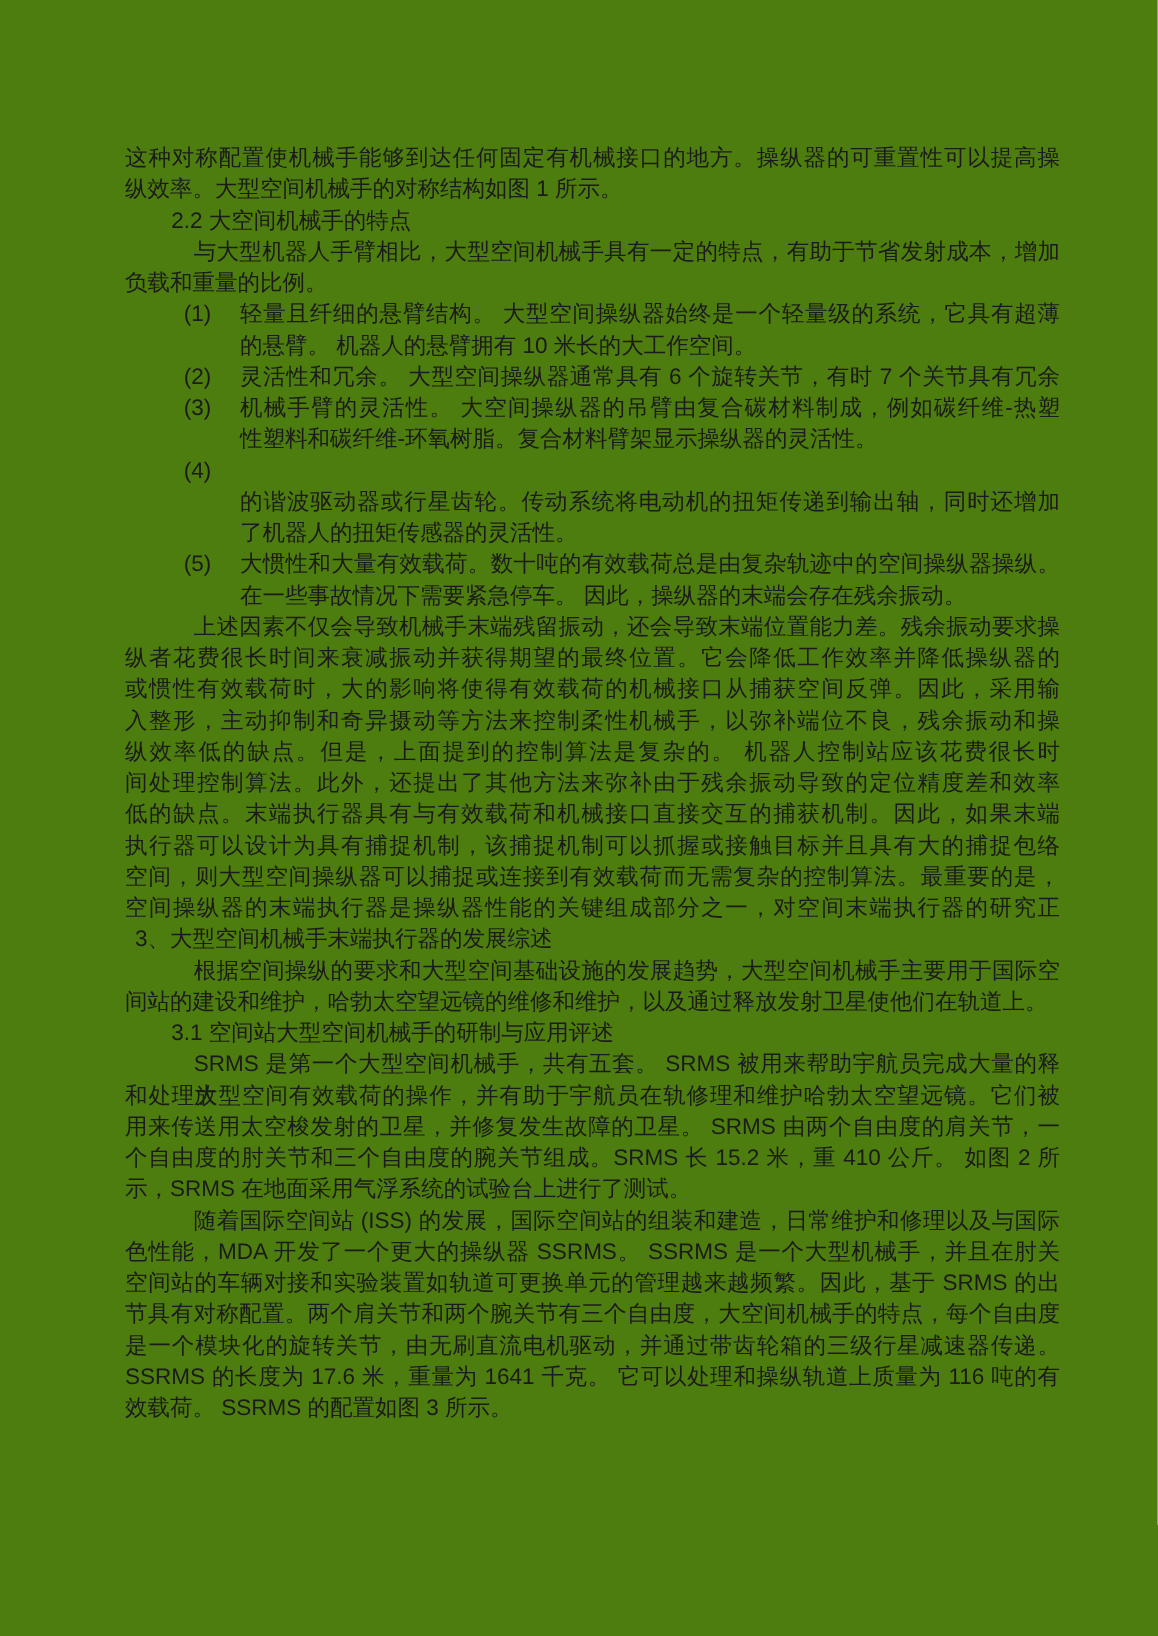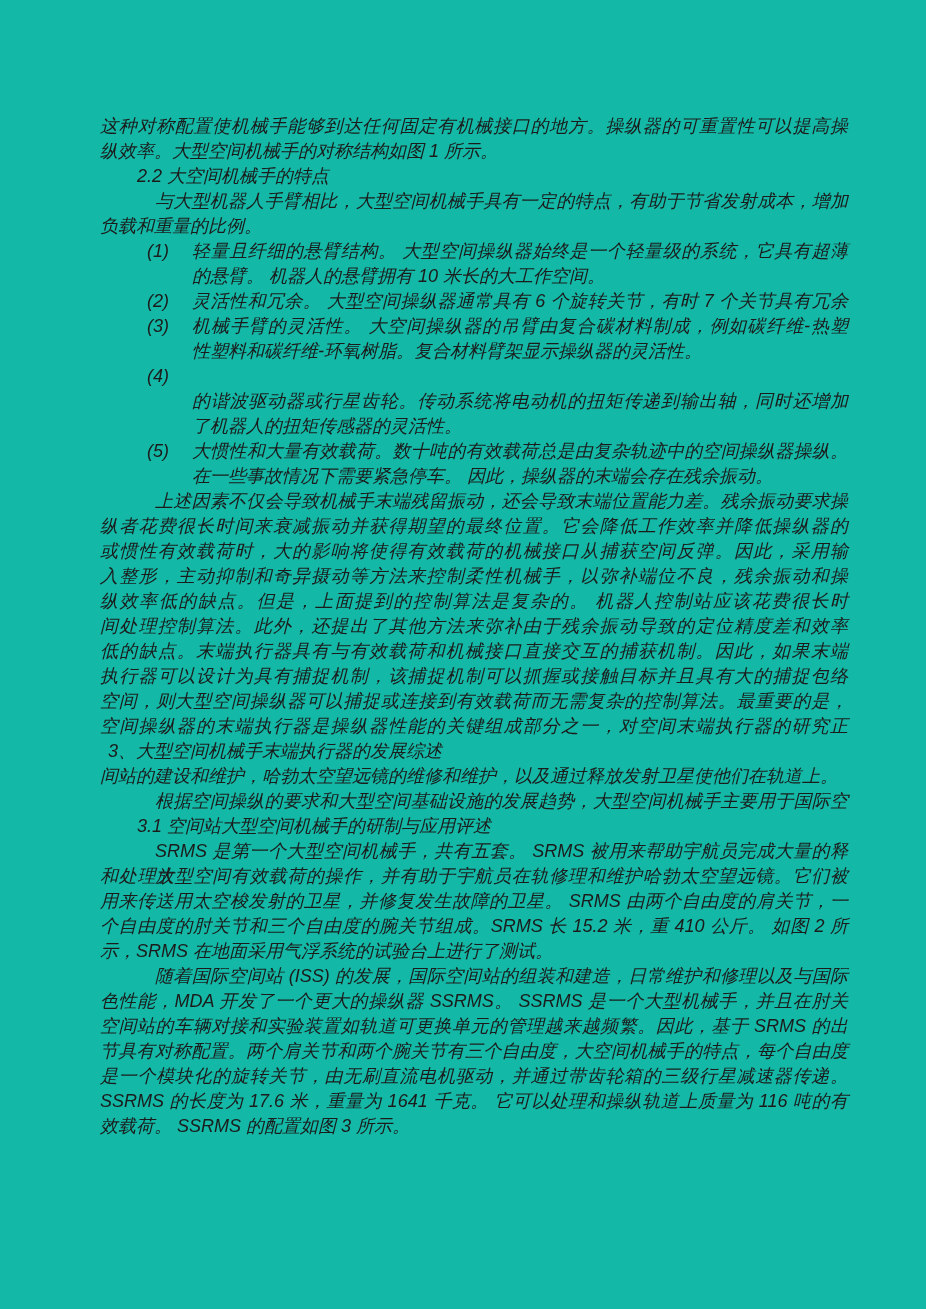--- a/index.html
+++ b/index.html
@@ -12,22 +12,21 @@
     width: 926px;
     height: 1309px;
     overflow: hidden;
     font-family: "Liberation Sans", sans-serif;
     color: #1b1b1b;
     -webkit-font-smoothing: antialiased;
   }
   .page {
     position: absolute;
     inset: 0;
-    background: #14b8a6;
-    font-style: italic;
+    background: #4d7c0f;
   }
   .text-block {
     position: absolute;
     left: 100px;
     top: 114px;
     width: 748px;
   }
   .ln {
     height: 25px;
     line-height: 25px;
@@ -73,22 +72,22 @@
       <div class="ln body">纵者花费很长时间来衰减振动并获得期望的最终位置。它会降低工作效率并降低操纵器的</div>
       <div class="ln body">或惯性有效载荷时，大的影响将使得有效载荷的机械接口从捕获空间反弹。因此，采用输</div>
       <div class="ln body">入整形，主动抑制和奇异摄动等方法来控制柔性机械手，以弥补端位不良，残余振动和操</div>
       <div class="ln body">纵效率低的缺点。但是，上面提到的控制算法是复杂的。 机器人控制站应该花费很长时</div>
       <div class="ln body">间处理控制算法。此外，还提出了其他方法来弥补由于残余振动导致的定位精度差和效率</div>
       <div class="ln body">低的缺点。末端执行器具有与有效载荷和机械接口直接交互的捕获机制。因此，如果末端</div>
       <div class="ln body">执行器可以设计为具有捕捉机制，该捕捉机制可以抓握或接触目标并且具有大的捕捉包络</div>
       <div class="ln body">空间，则大型空间操纵器可以捕捉或连接到有效载荷而无需复杂的控制算法。最重要的是，</div>
       <div class="ln body">空间操纵器的末端执行器是操纵器性能的关键组成部分之一，对空间末端执行器的研究正</div>
       <div class="ln h1">3、大型空间机械手末端执行器的发展综述</div>
+      <div class="ln para">根据空间操纵的要求和大型空间基础设施的发展趋势，大型空间机械手主要用于国际空</div>
       <div class="ln body end">间站的建设和维护，哈勃太空望远镜的维修和维护，以及通过释放发射卫星使他们在轨道上。</div>
-      <div class="ln para">根据空间操纵的要求和大型空间基础设施的发展趋势，大型空间机械手主要用于国际空</div>
       <div class="ln h2">3.1 空间站大型空间机械手的研制与应用评述</div>
       <div class="ln para">SRMS 是第一个大型空间机械手，共有五套。 SRMS 被用来帮助宇航员完成大量的释放</div>
       <div class="ln body">和处理大型空间有效载荷的操作，并有助于宇航员在轨修理和维护哈勃太空望远镜。它们被</div>
       <div class="ln body">用来传送用太空梭发射的卫星，并修复发生故障的卫星。 SRMS 由两个自由度的肩关节，一</div>
       <div class="ln body">个自由度的肘关节和三个自由度的腕关节组成。SRMS 长 15.2 米，重 410 公斤。 如图 2 所</div>
       <div class="ln body end">示，SRMS 在地面采用气浮系统的试验台上进行了测试。</div>
       <div class="ln para">随着国际空间站 (ISS) 的发展，国际空间站的组装和建造，日常维护和修理以及与国际</div>
       <div class="ln body">色性能，MDA 开发了一个更大的操纵器 SSRMS。 SSRMS 是一个大型机械手，并且在肘关</div>
       <div class="ln body">空间站的车辆对接和实验装置如轨道可更换单元的管理越来越频繁。因此，基于 SRMS 的出</div>
       <div class="ln body">节具有对称配置。两个肩关节和两个腕关节有三个自由度，大空间机械手的特点，每个自由度</div>

